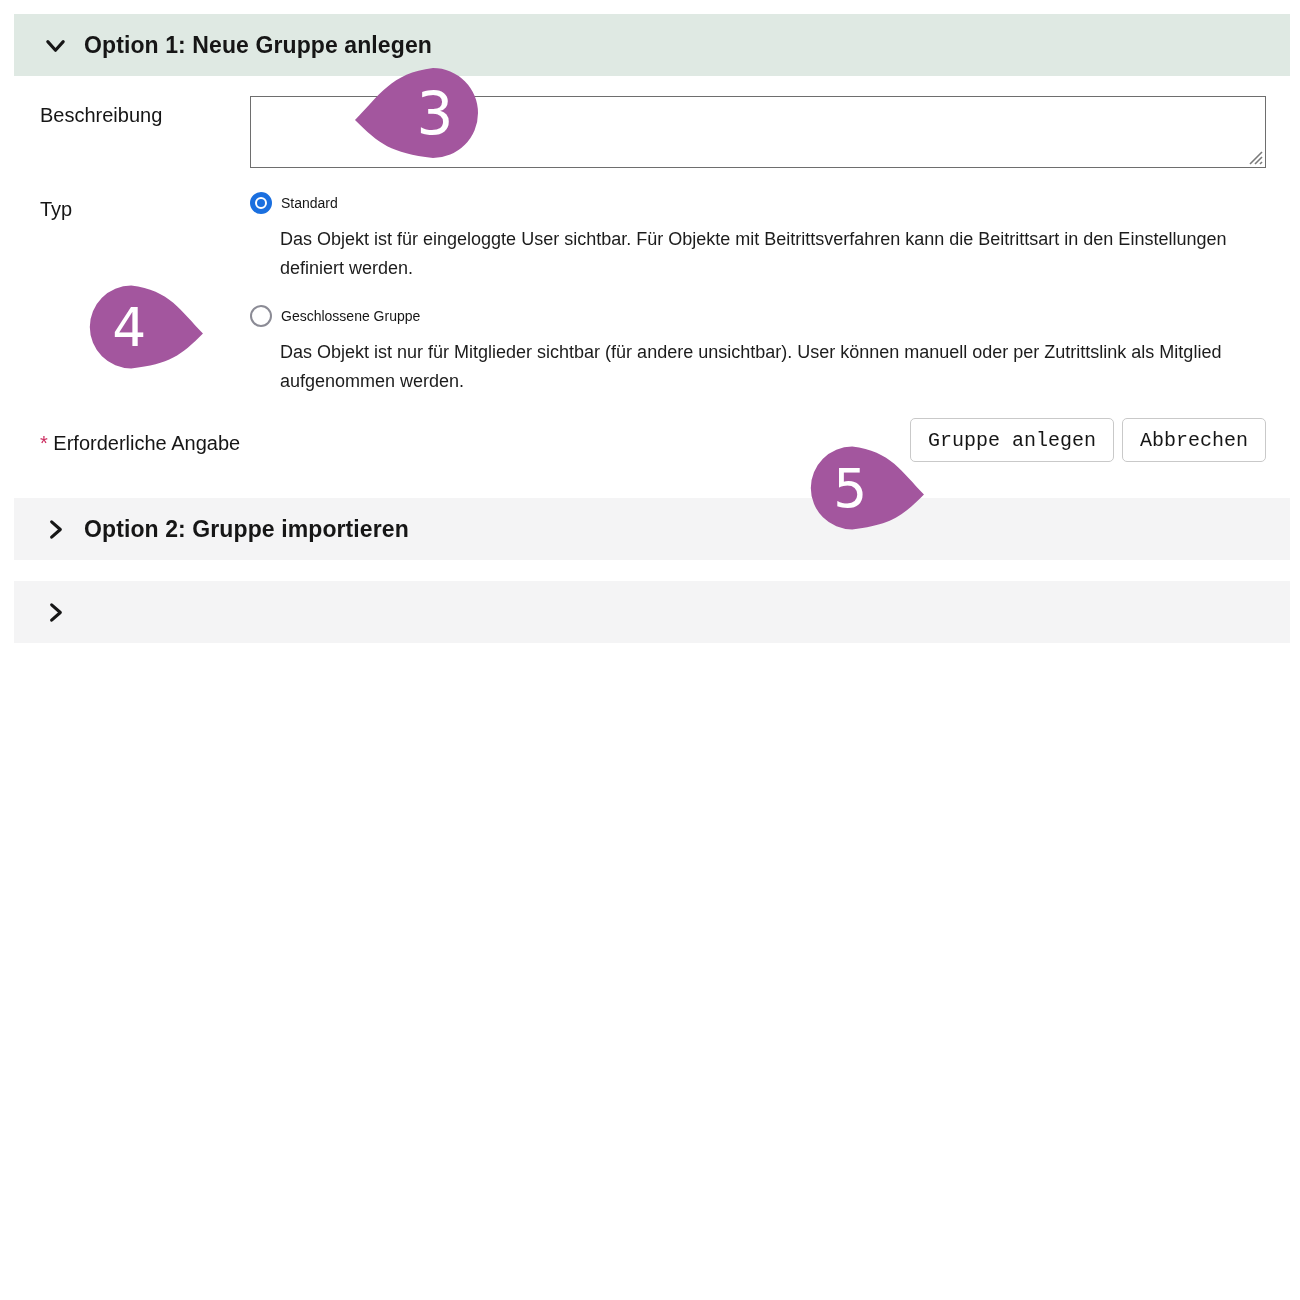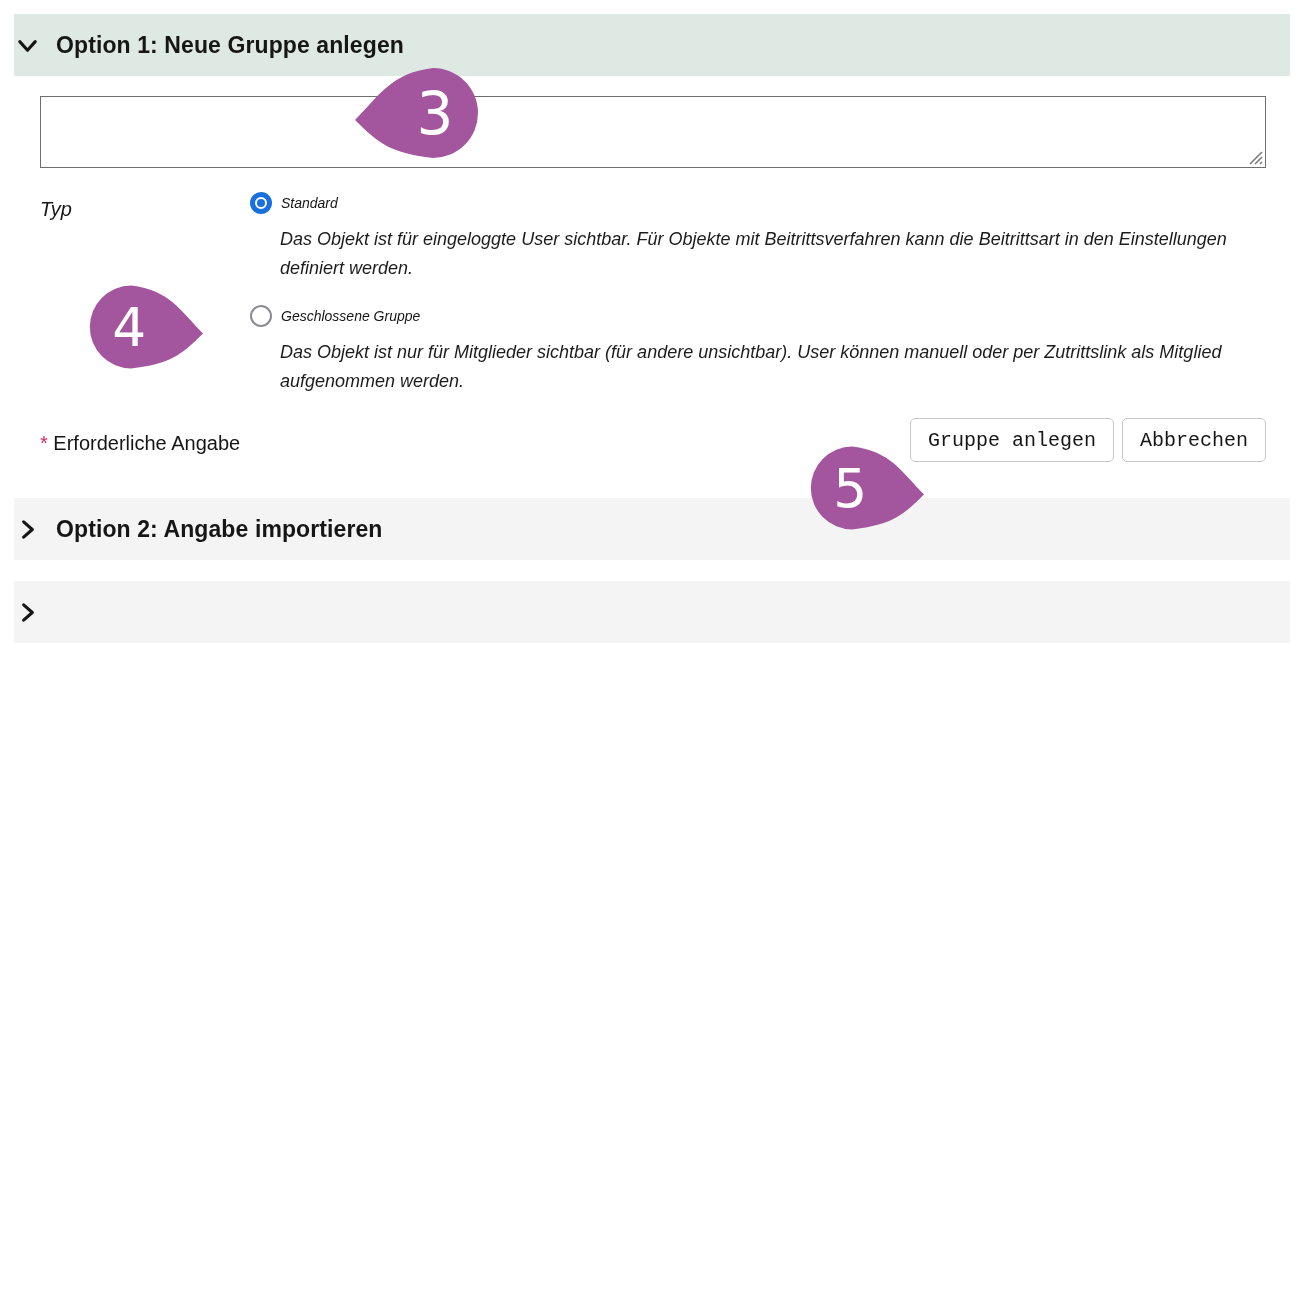--- a/index.html
+++ b/index.html
@@ -3,33 +3,33 @@
 <meta charset="utf-8">
 <style>
   * { margin:0; padding:0; box-sizing:border-box; }
   html,body { background:#fff; }
   body { font-family:"Liberation Sans", sans-serif; color:#161616; }
   .page { position:relative; width:1300px; height:1300px; background:#fff; overflow:hidden; }
 
   
   .acc-header {
     display:flex; align-items:center; gap:15px;
-    height:62px; margin:0 10px 0 14px; 
+    height:62px; margin:0 10px 0 14px; padding-left:28px;
     cursor:pointer;
   }
   .acc-header.open { background:#dfe9e3; margin-top:14px; }
   .acc-header.closed { background:#f4f4f5; }
   .acc-title { font-size:23px; font-weight:700; letter-spacing:.1px; }
   .chev { flex:none; display:block; }
 
   
   .form { margin:20px 34px 0 40px; padding-bottom:36px; }
   .row { display:flex; }
   .row + .row { margin-top:10px; }
-  .row.typ { margin-top:22px;font-style:italic; }
+  .row.typ { margin-top:22px; }
   .flabel { width:210px; flex:none; font-size:20px; padding-top:8px; }
   .req { color:#cc2d60; }
 
   .title-input {
     flex:1; height:42px; font-size:19px; padding:0 10px;
     background:#fdeaef; border:2px solid #c22d5b; border-radius:0;
     font-family:"Liberation Sans", sans-serif; outline:none;
   }
   .ta-wrap { flex:1; position:relative; }
   .desc-textarea {
@@ -82,20 +82,21 @@
     <svg class="chev" width="27" height="27" viewBox="0 0 28 28">
       <polyline points="6,10 14,19 22,10" fill="none" stroke="#161616" stroke-width="3.2" stroke-linecap="round" stroke-linejoin="round"></polyline>
     </svg>
     <span class="acc-title">Option 1: Neue Gruppe anlegen</span>
   </div>
 
   <div class="form">
 
 
     <div class="row">
+      <label class="flabel">Beschreibung</label>
       <div class="ta-wrap">
         <textarea class="desc-textarea" style=""></textarea>
         <svg class="grip" width="16" height="16" viewBox="0 0 16 16">
           <g stroke="#7a7a7a" stroke-width="1.6">
             <line x1="3" y1="15" x2="15" y2="3"></line>
             <line x1="8" y1="15" x2="15" y2="8"></line>
             <line x1="13" y1="15" x2="15" y2="13"></line>
           </g>
         </svg>
       </div>
@@ -130,21 +131,21 @@
         <button class="btn">Abbrechen</button>
       </div>
     </div>
 
   </div>
 
   <div class="acc-header closed">
     <svg class="chev" width="27" height="27" viewBox="0 0 28 28">
       <polyline points="10,6 19,14 10,22" fill="none" stroke="#161616" stroke-width="3.2" stroke-linecap="round" stroke-linejoin="round"></polyline>
     </svg>
-    <span class="acc-title">Option 2: Angabe importieren</span>
+    <span class="acc-title">Option 2: Gruppe importieren</span>
   </div>
 
   <div class="spacer21"></div>
 
   <div class="acc-header closed">
     <svg class="chev" width="27" height="27" viewBox="0 0 28 28">
       <polyline points="10,6 19,14 10,22" fill="none" stroke="#161616" stroke-width="3.2" stroke-linecap="round" stroke-linejoin="round"></polyline>
     </svg>
   </div>
 

